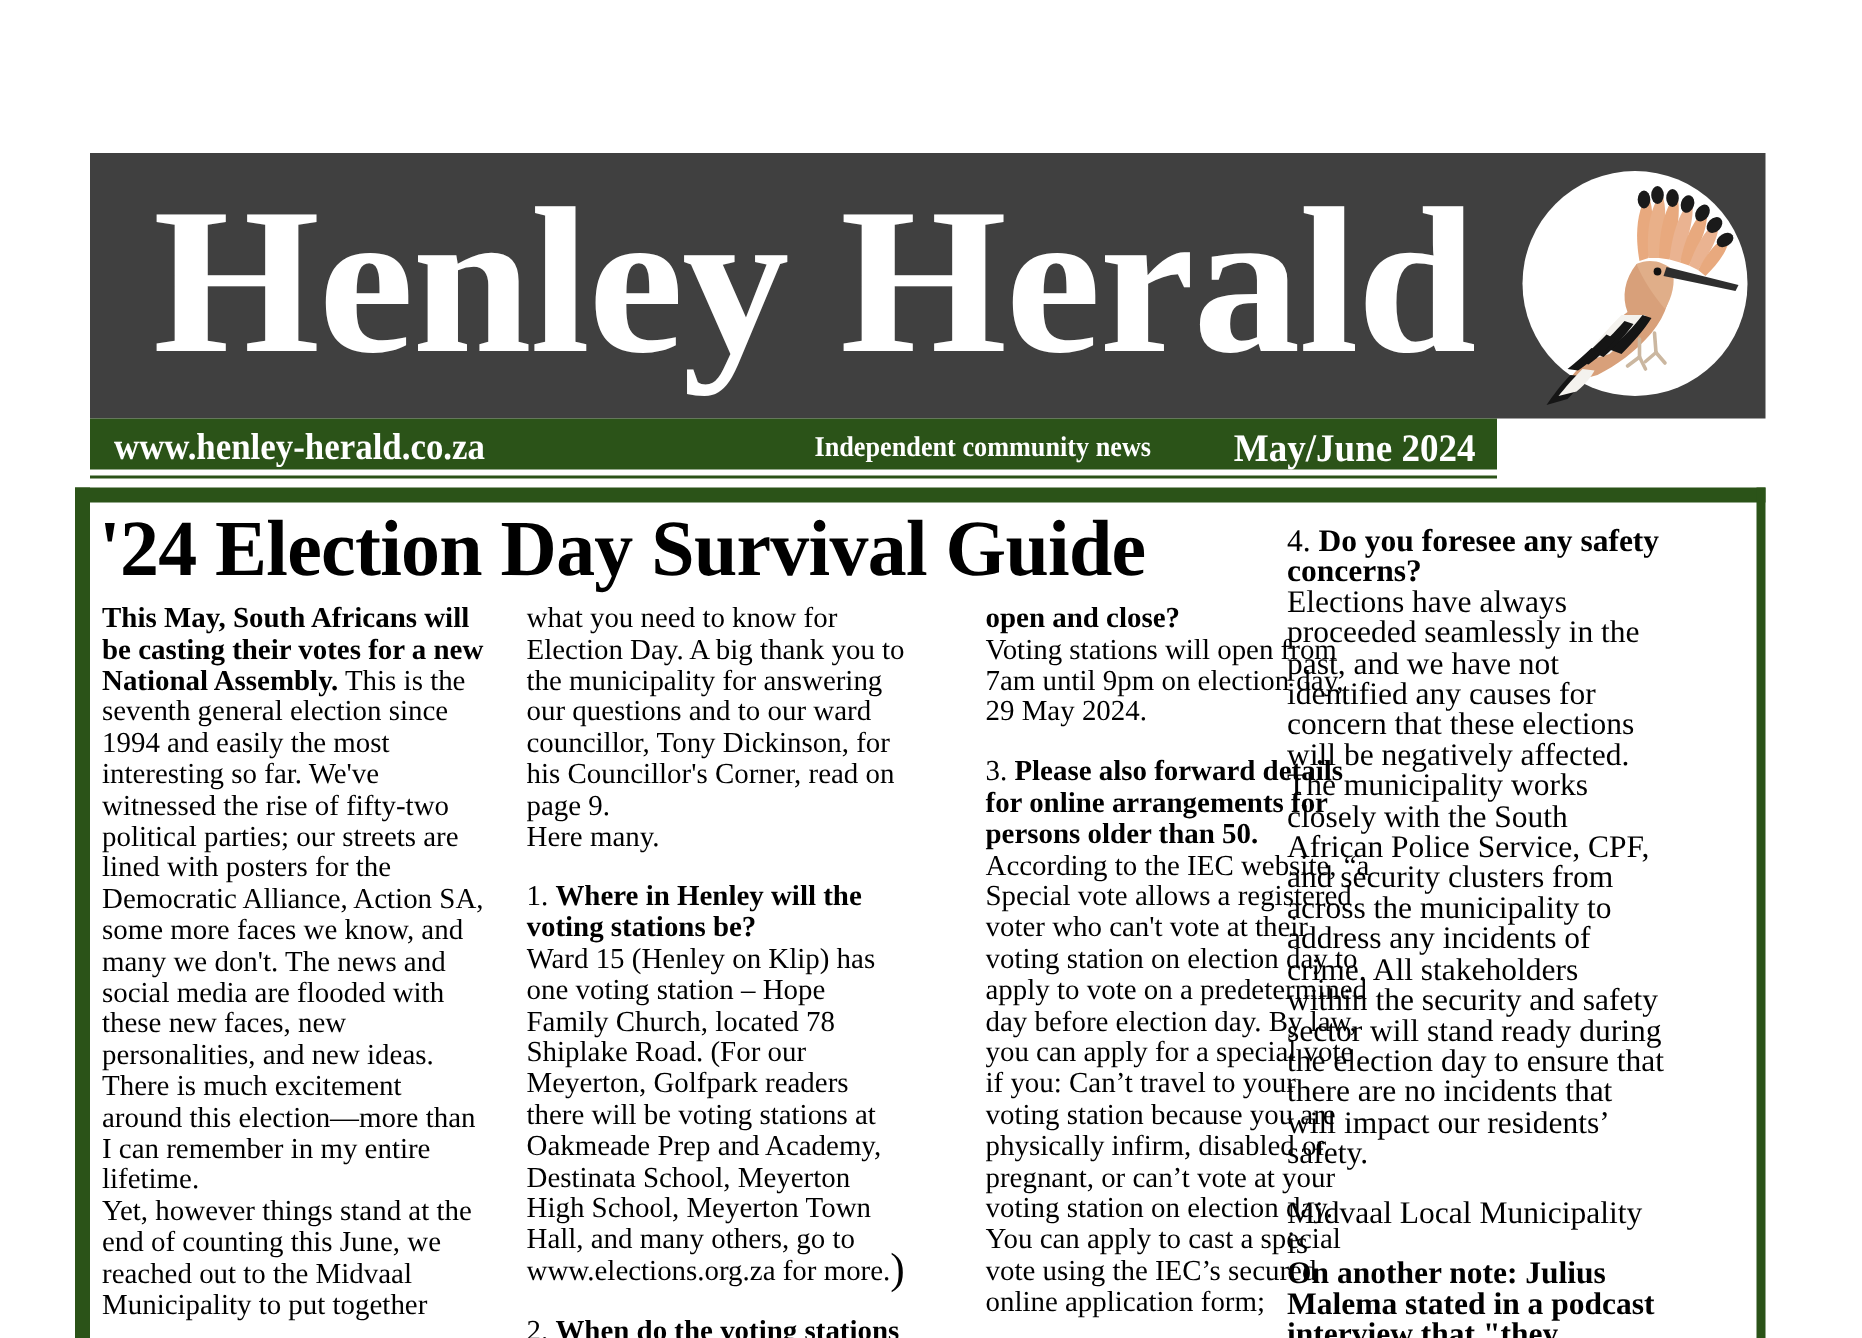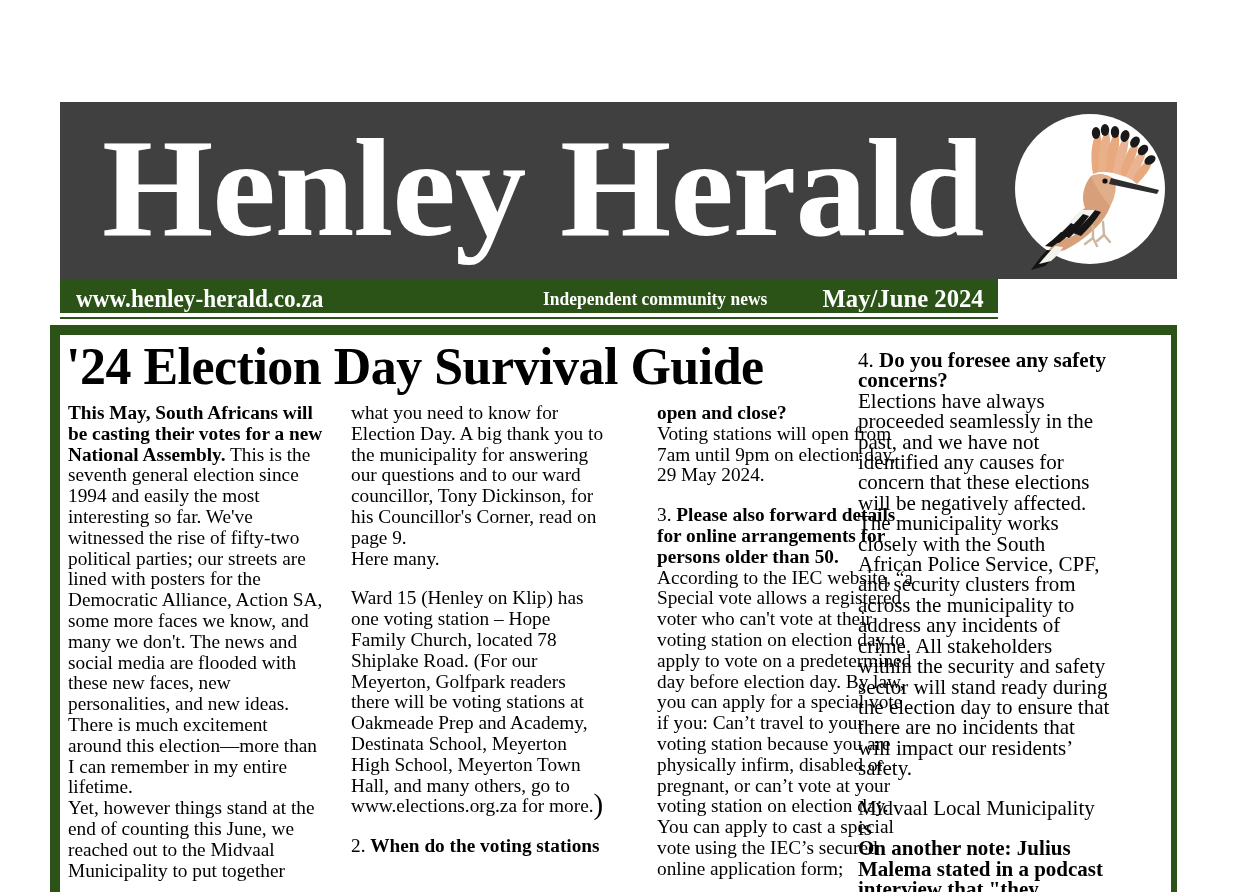--- a/index.html
+++ b/index.html
@@ -262,20 +262,21 @@
 
   <div class="col col-main" id="col-1">
     <p><b>This May, South Africans will be casting their votes for a new National Assembly.</b><span> This is the seventh general election since 1994 and easily the most interesting so far. We've witnessed the rise of fifty-two political parties; our streets are lined with posters for the Democratic Alliance, Action SA, some more faces we know, and many we don't. The news and social media are flooded with these new faces, new personalities, and new ideas. There is much excitement around this election—more than I can remember in my entire lifetime.</span></p>
     <p>Yet, however things stand at the end of counting this June, we reached out to the Midvaal Municipality to put together</p>
   </div>
 
   <div class="col col-main" id="col-2">
     <p>what you need to know for Election Day. A big thank you to the municipality for answering our questions and to our ward councillor, Tony Dickinson, for his Councillor's Corner, read on page 9.</p>
     <p> Here many.</p>
     <div class="gap"></div>
+    <p><span>1. </span><b>Where in Henley will the voting stations be?</b></p>
     <p><span>Ward 15 (Henley on Klip) has one voting station – Hope Family Church, located 78 Shiplake Road. (For our Meyerton, Golfpark readers there will be voting stations at Oakmeade Prep and Academy, Destinata School, Meyerton High School, Meyerton Town Hall, and many others, go to www.elections.org.za for more.</span><span class="bigparen">)</span></p>
     <div class="gap"></div>
     <p><span>2. </span><b>When do the voting stations</b></p>
   </div>
 
   <div class="col col-main" id="col-3">
     <p><b>open and close?</b></p>
     <p>Voting stations will open from 7am until 9pm on election day, 29 May 2024.</p>
     <div class="gap"></div>
     <p><span>3. </span><b>Please also forward details for online arrangements for persons older than 50.</b></p>

